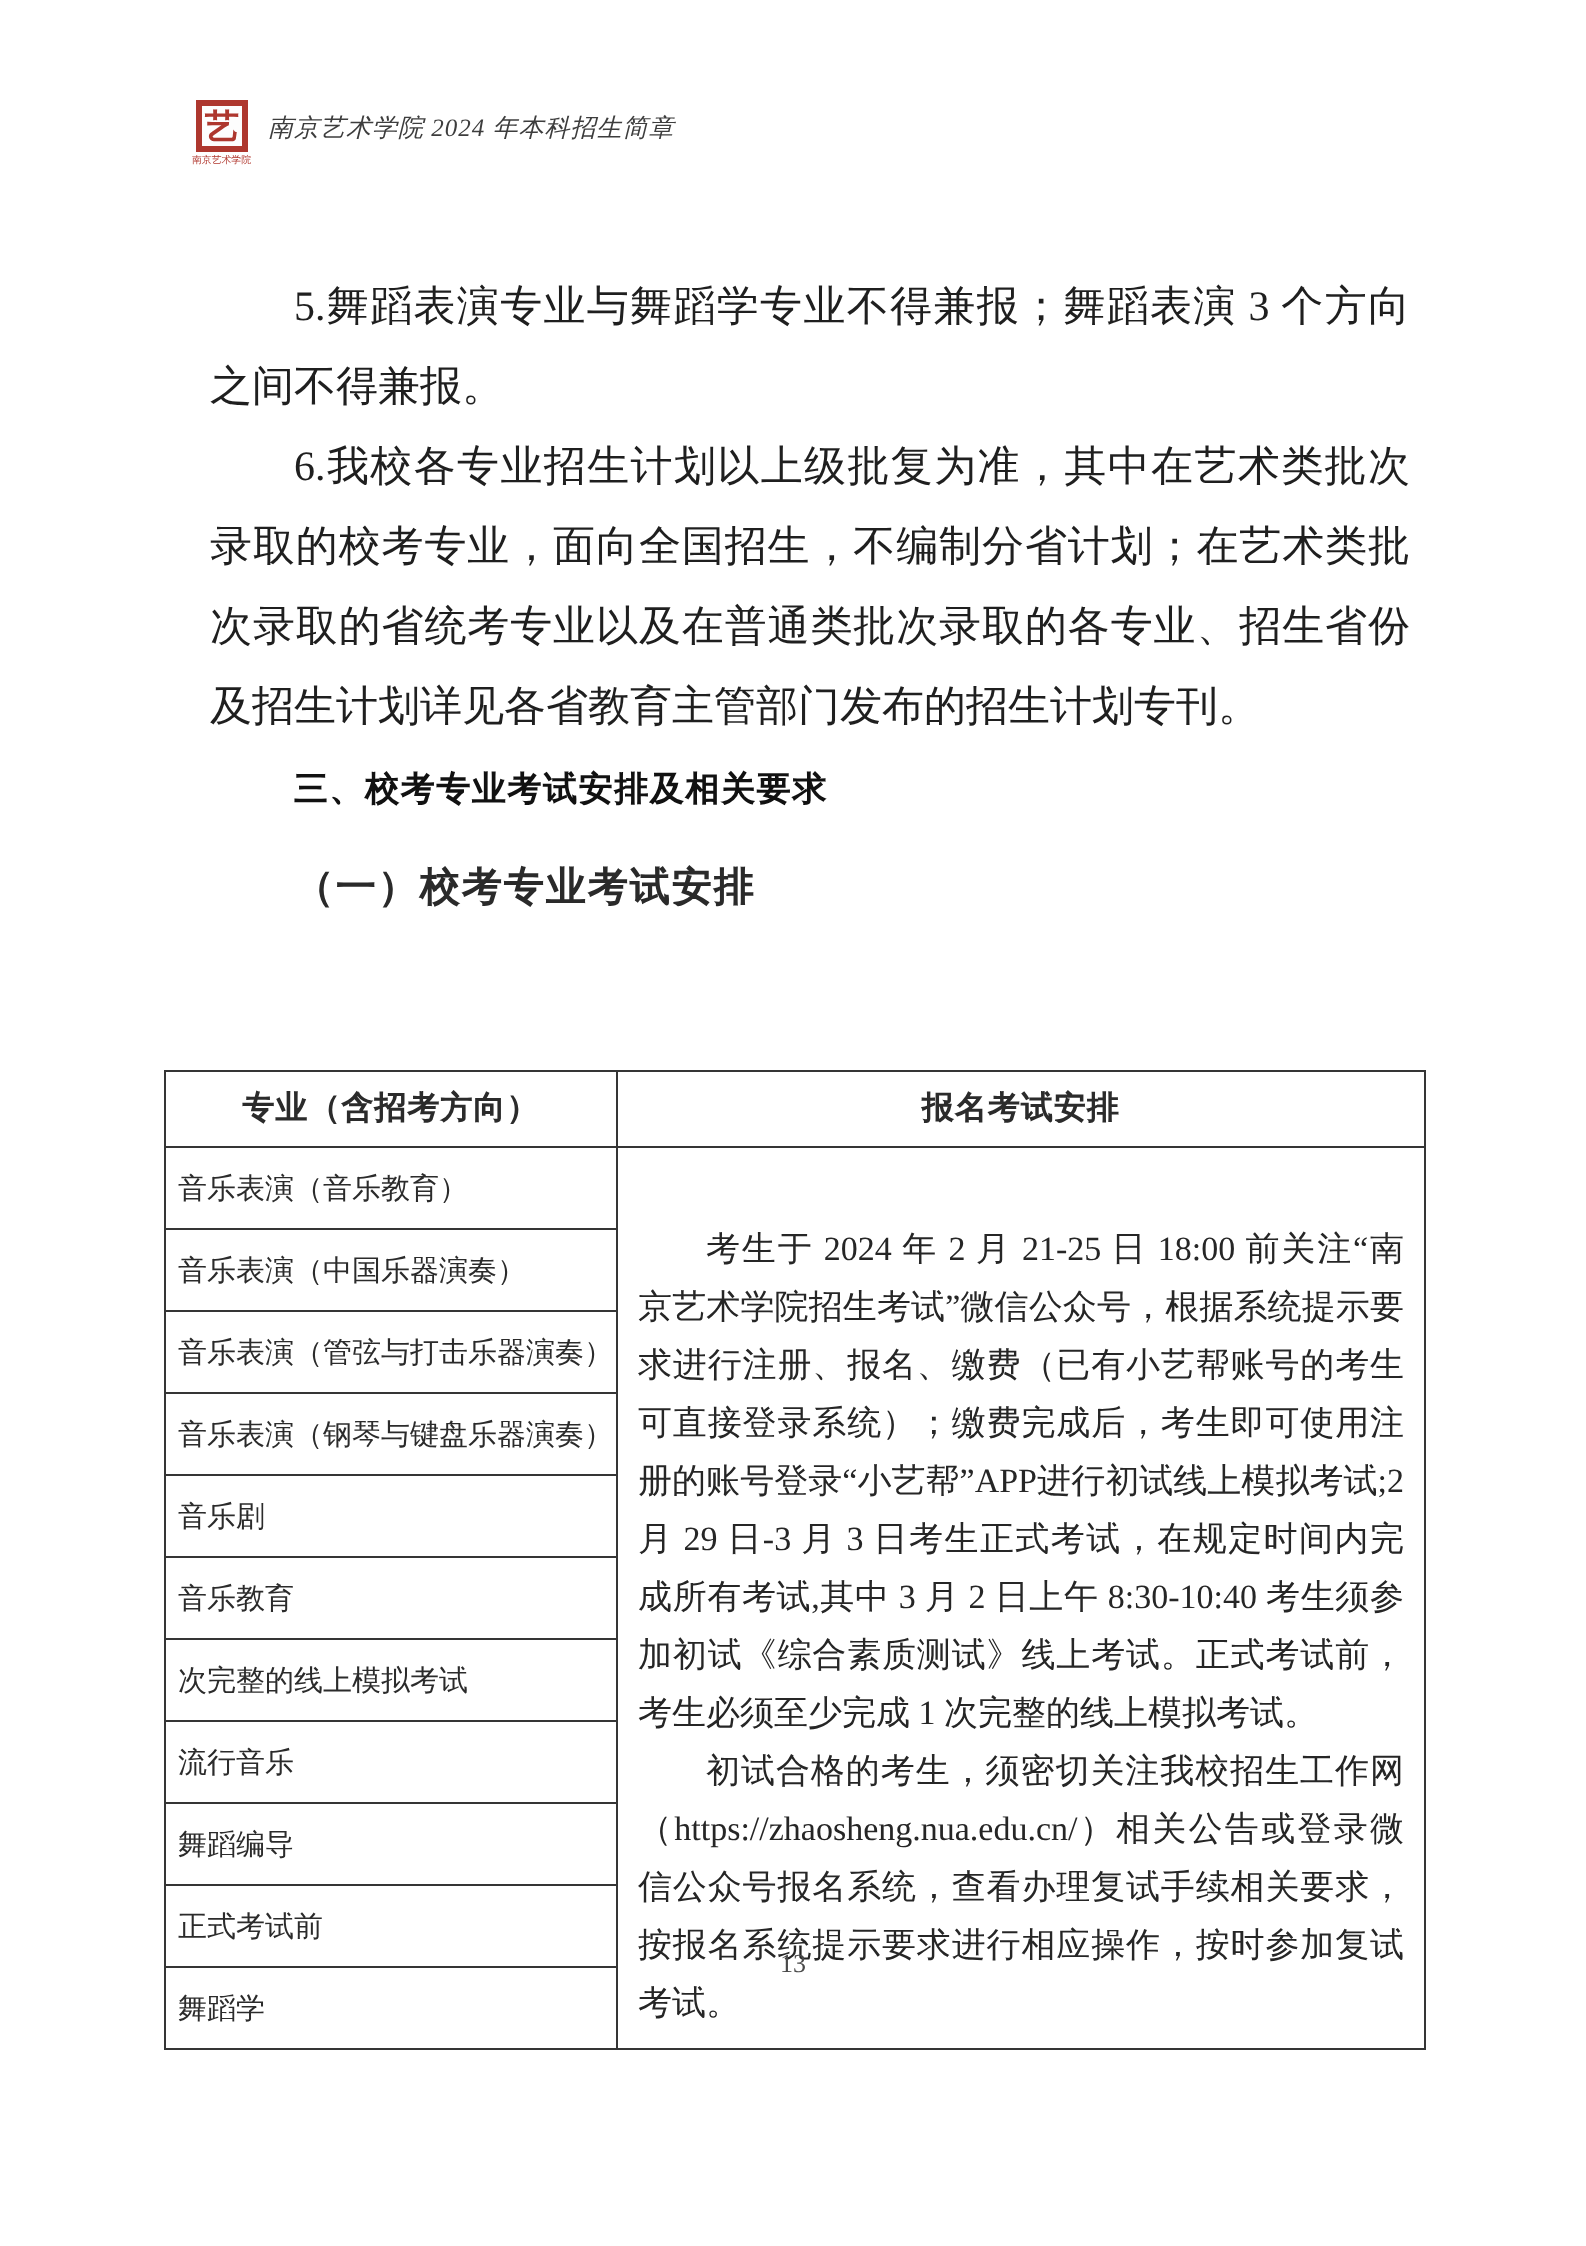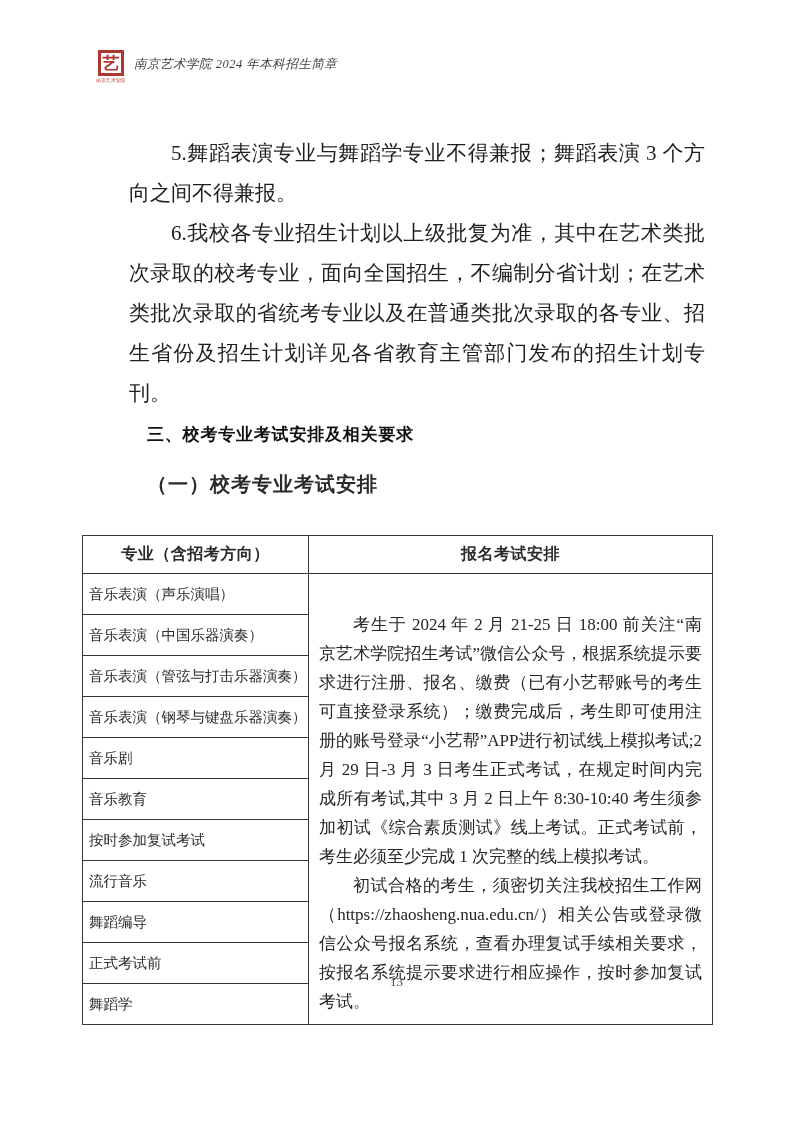--- a/index.html
+++ b/index.html
@@ -52,21 +52,20 @@
   .body-flow {
     position: absolute; left: 105px; top: 133px; width: 600px;
   }
   .body-par {
     font-size: 21px;
     line-height: 40px;
     text-indent: 42px;
     text-align: justify;
     text-justify: inter-character;
     color: #1f1f1f;
-    margin-left: 24px;
   }
   .section-heading {
     font-family: "Liberation Sans", "DejaVu Sans", sans-serif;
     font-weight: bold;
     font-size: 17px;
     letter-spacing: 0.8px;
     line-height: 40px;
     padding-left: 42px;
     color: #111111;
     margin-top: 2px;
@@ -161,21 +160,21 @@
         <col>
       </colgroup>
     <thead>
       <tr>
         <th>专业（含招考方向）</th>
         <th>报名考试安排</th>
       </tr>
     </thead>
     <tbody>
       <tr>
-        <td class="major-cell">音乐表演（声乐演唱）</td>
+        <td class="major-cell">音乐表演（音乐教育）</td>
         <td class="arrangement-cell" rowspan="11">
           <p class="arrangement-par">考生于 2024 年 2 月 21-25 日 18:00 前关注“南京艺术学院招生考试”微信公众号，根据系统提示要求进行注册、报名、缴费（已有小艺帮账号的考生可直接登录系统）；缴费完成后，考生即可使用注册的账号登录“小艺帮”APP进行初试线上模拟考试;2 月 29 日-3 月 3 日考生正式考试，在规定时间内完成所有考试,其中 3 月 2 日上午 8:30-10:40 考生须参加初试《综合素质测试》线上考试。正式考试前，考生必须至少完成 1 次完整的线上模拟考试。</p>
           <p class="arrangement-par">初试合格的考生，须密切关注我校招生工作网（https://zhaosheng.nua.edu.cn/）相关公告或登录微信公众号报名系统，查看办理复试手续相关要求，按报名系统提示要求进行相应操作，按时参加复试考试。</p>
         </td>
       </tr>
       <tr>
           <td class="major-cell">音乐表演（中国乐器演奏）</td>
         </tr>
       <tr>
           <td class="major-cell">音乐表演（管弦与打击乐器演奏）</td>
@@ -183,21 +182,21 @@
       <tr>
           <td class="major-cell">音乐表演（钢琴与键盘乐器演奏）</td>
         </tr>
       <tr>
           <td class="major-cell">音乐剧</td>
         </tr>
       <tr>
           <td class="major-cell">音乐教育</td>
         </tr>
       <tr>
-          <td class="major-cell">按时参加复试考试</td>
+          <td class="major-cell">次完整的线上模拟考试</td>
         </tr>
       <tr>
           <td class="major-cell">流行音乐</td>
         </tr>
       <tr>
           <td class="major-cell">舞蹈编导</td>
         </tr>
       <tr>
           <td class="major-cell">正式考试前</td>
         </tr>

